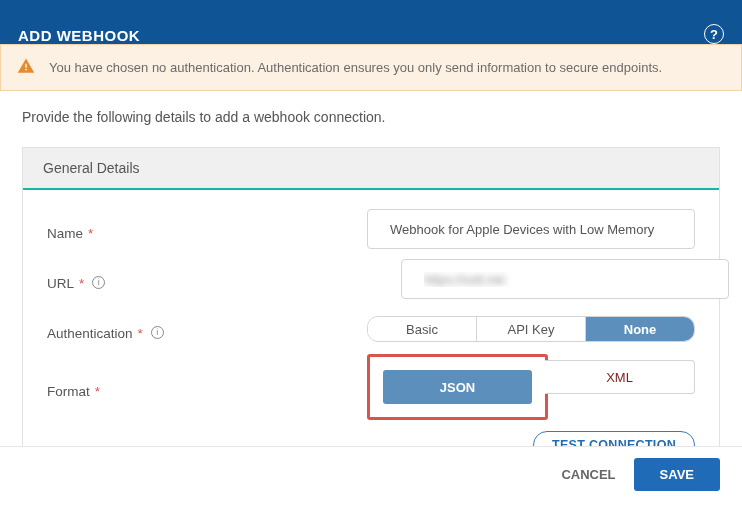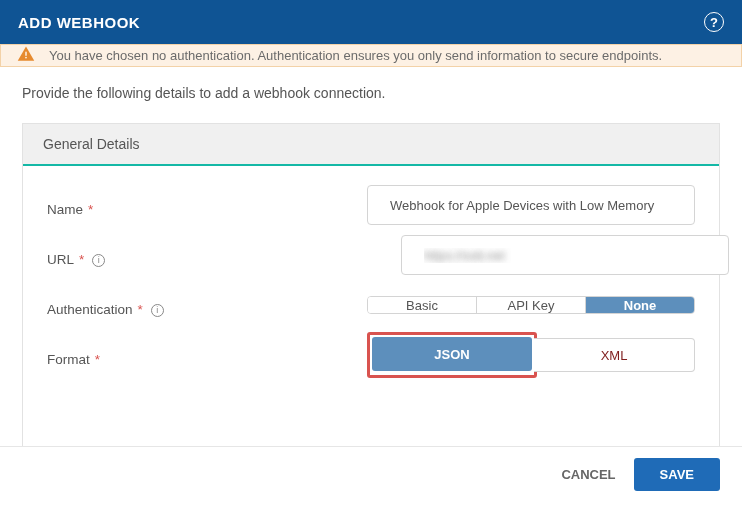--- a/index.html
+++ b/index.html
@@ -10,21 +10,21 @@
     width: 742px;
     height: 516px;
     overflow: hidden;
     position: relative;
   }
   .header {
     background: #0f5494;
     color: #fff;
     height: 44px;
     display: flex;
-    align-items: center;
+    align-items: flex-end;
     justify-content: space-between;
     padding: 0 18px;
   }
   .header-title {
     font-size: 15px;
     font-weight: 700;
     letter-spacing: 0.5px;
   }
   .help-icon {
     width: 20px;
@@ -35,21 +35,21 @@
     align-items: center;
     justify-content: center;
     font-size: 13px;
     font-weight: 600;
   }
   .warning-bar {
     background: #fdf1e4;
     border: 1px solid #f3d2a8;
     display: flex;
     align-items: center;
-    padding: 0 16px;
+    padding: 12px 16px;
     font-size: 13px;
     color: #6b6b6b;
   }
   .warning-icon {
     color: #e68a2e;
     margin-right: 14px;
   }
   .content {
     padding: 18px 22px 0 22px;
   }
@@ -74,21 +74,21 @@
   .row {
     display: flex;
     align-items: center;
     min-height: 50px;
   }
   .label-col {
     width: 320px;
     font-size: 13.5px;
     color: #555;
     display: flex;
-    align-items: flex-end;
+    align-items: flex-start;
     gap: 2px;
     margin-top: 8px;
   }
   .field-col {
     flex: 1;
   }
   .req { color: #d9534f; margin-left: 3px; }
   .info-icon {
     width: 13px;
     height: 13px;
@@ -112,23 +112,23 @@
   }
   .blurred {
     color: transparent;
     text-shadow: 0 0 6px rgba(90,90,90,0.7);
     margin-left: 34px;
   }
   .segmented {
     display: flex;
     width: 100%;
     border: 1px solid #d4d4d4;
-    border-radius: 4px;
+    border-radius: 11px;
     overflow: hidden;
-    height: 18px;
+    height: 26px;
   }
   .seg-btn {
     flex: 1;
     border: none;
     background: #fff;
     font-size: 13px;
     color: #555;
     cursor: pointer;
     border-right: 1px solid #d4d4d4;
   }
@@ -139,21 +139,21 @@
     font-weight: 600;
   }
   .format-wrap {
     display: flex;
     width: 100%;
     gap: 0;
   }
   .format-highlight {
     border: 3px solid #d9534f;
     border-radius: 3px;
-    padding: 2px;
+    padding: 13px;
     flex: 1;
     margin-right: -3px;
   }
   .format-btn {
     width: 100%;
     height: 34px;
     border: none;
     border-radius: 3px;
     background: #5d8fbc;
     color: #fff;
@@ -288,20 +288,23 @@
           <div class="format-wrap">
             <div class="format-highlight">
               <button class="format-btn">JSON</button>
             </div>
             <button class="format-xml">XML</button>
           </div>
         </div>
       </div>
 
       <div class="row">
+        <div class="field-col">
+          <button class="test-btn">TEST CONNECTION</button>
+        </div>
       </div>
 
     </div>
   </div>
 </div>
 
 <div class="footer">
   <button class="cancel-btn">CANCEL</button>
   <button class="save-btn">SAVE</button>
 </div>

